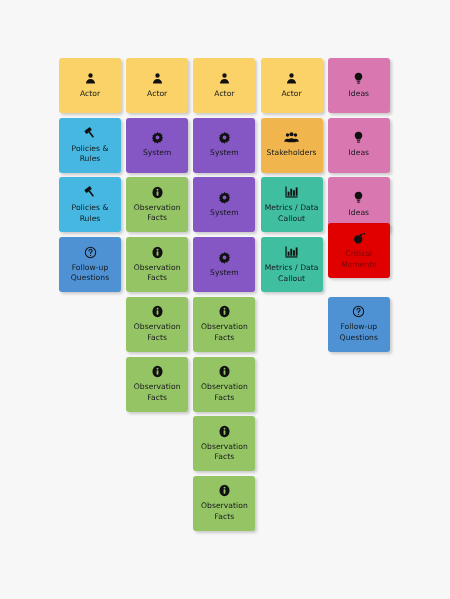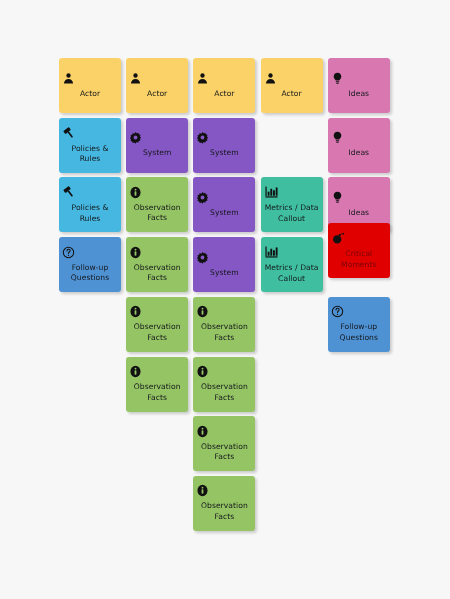--- a/index.html
+++ b/index.html
@@ -22,20 +22,21 @@
     height: 599px;
   }
   .card {
     position: absolute;
     width: 62px;
     height: 55px;
     border-radius: 3px;
     box-sizing: border-box;
     display: flex;
     flex-direction: column;
+    align-items: center;
     justify-content: center;
     box-shadow: 2px 2px 3px rgba(0,0,0,0.18);
     padding: 2px 3px;
     overflow: hidden;
   }
   .card .card-icon {
     display: block;
     line-height: 0;
     margin-bottom: 4px;
   }
@@ -128,20 +129,33 @@
     </div>
     <div class="card" style="left: 193.4px; top: 117.7px; background: rgb(133, 87, 196);">
       <span class="card-icon">
         <svg width="13" height="13" viewBox="0 0 24 24">
           <path d="M12 1.8l2.2 2.3 3-1 .9 3.1 3.1.9-1 3 2.3 2.2-2.3 2.2 1 3-3.1.9-.9 3.1-3-1L12 23.6l-2.2-2.3-3 1-.9-3.1-3.1-.9 1-3-2.3-2.2 2.3-2.2-1-3 3.1-.9.9-3.1 3 1z" fill="#111"></path>
           <circle cx="12" cy="12" r="3.5" fill="#8557c4"></circle>
         </svg>
       </span>
       <span class="card-label">System</span>
     </div>
+    <div class="card" style="left: 260.6px; top: 117.7px; background: rgb(240, 181, 77);">
+      <span class="card-icon">
+        <svg width="15" height="13" viewBox="0 0 30 22">
+          <circle cx="7" cy="6" r="3.4" fill="#111"></circle>
+          <circle cx="23" cy="6" r="3.4" fill="#111"></circle>
+          <path d="M0.5 19.5c0-3.7 2.9-6.2 6.5-6.2s6.5 2.5 6.5 6.2z" fill="#111"></path>
+          <path d="M16.5 19.5c0-3.7 2.9-6.2 6.5-6.2s6.5 2.5 6.5 6.2z" fill="#111"></path>
+          <circle cx="15" cy="4.6" r="4.1" fill="#111"></circle>
+          <path d="M6.9 20.4c0-4.6 3.6-7.7 8.1-7.7s8.1 3.1 8.1 7.7z" fill="#111"></path>
+        </svg>
+      </span>
+      <span class="card-label">Stakeholders</span>
+    </div>
     <div class="card" style="left: 327.8px; top: 117.7px; background: rgb(216, 119, 176);">
       <span class="card-icon">
         <svg width="13" height="13" viewBox="0 0 24 24">
           <path d="M12 1.6c-4 0-7 3-7 6.7 0 2.6 1.4 4.2 2.5 5.4.7.8 1.1 1.3 1.2 2.1h6.6c.1-.8.5-1.3 1.2-2.1C17.6 12.5 19 10.9 19 8.3c0-3.7-3-6.7-7-6.7z" fill="#111"></path>
           <rect x="8.8" y="17.1" width="6.4" height="1.9" rx=".7" fill="#111"></rect>
           <rect x="9.6" y="19.8" width="4.8" height="1.9" rx=".9" fill="#111"></rect>
         </svg>
       </span>
       <span class="card-label">Ideas</span>
     </div>

